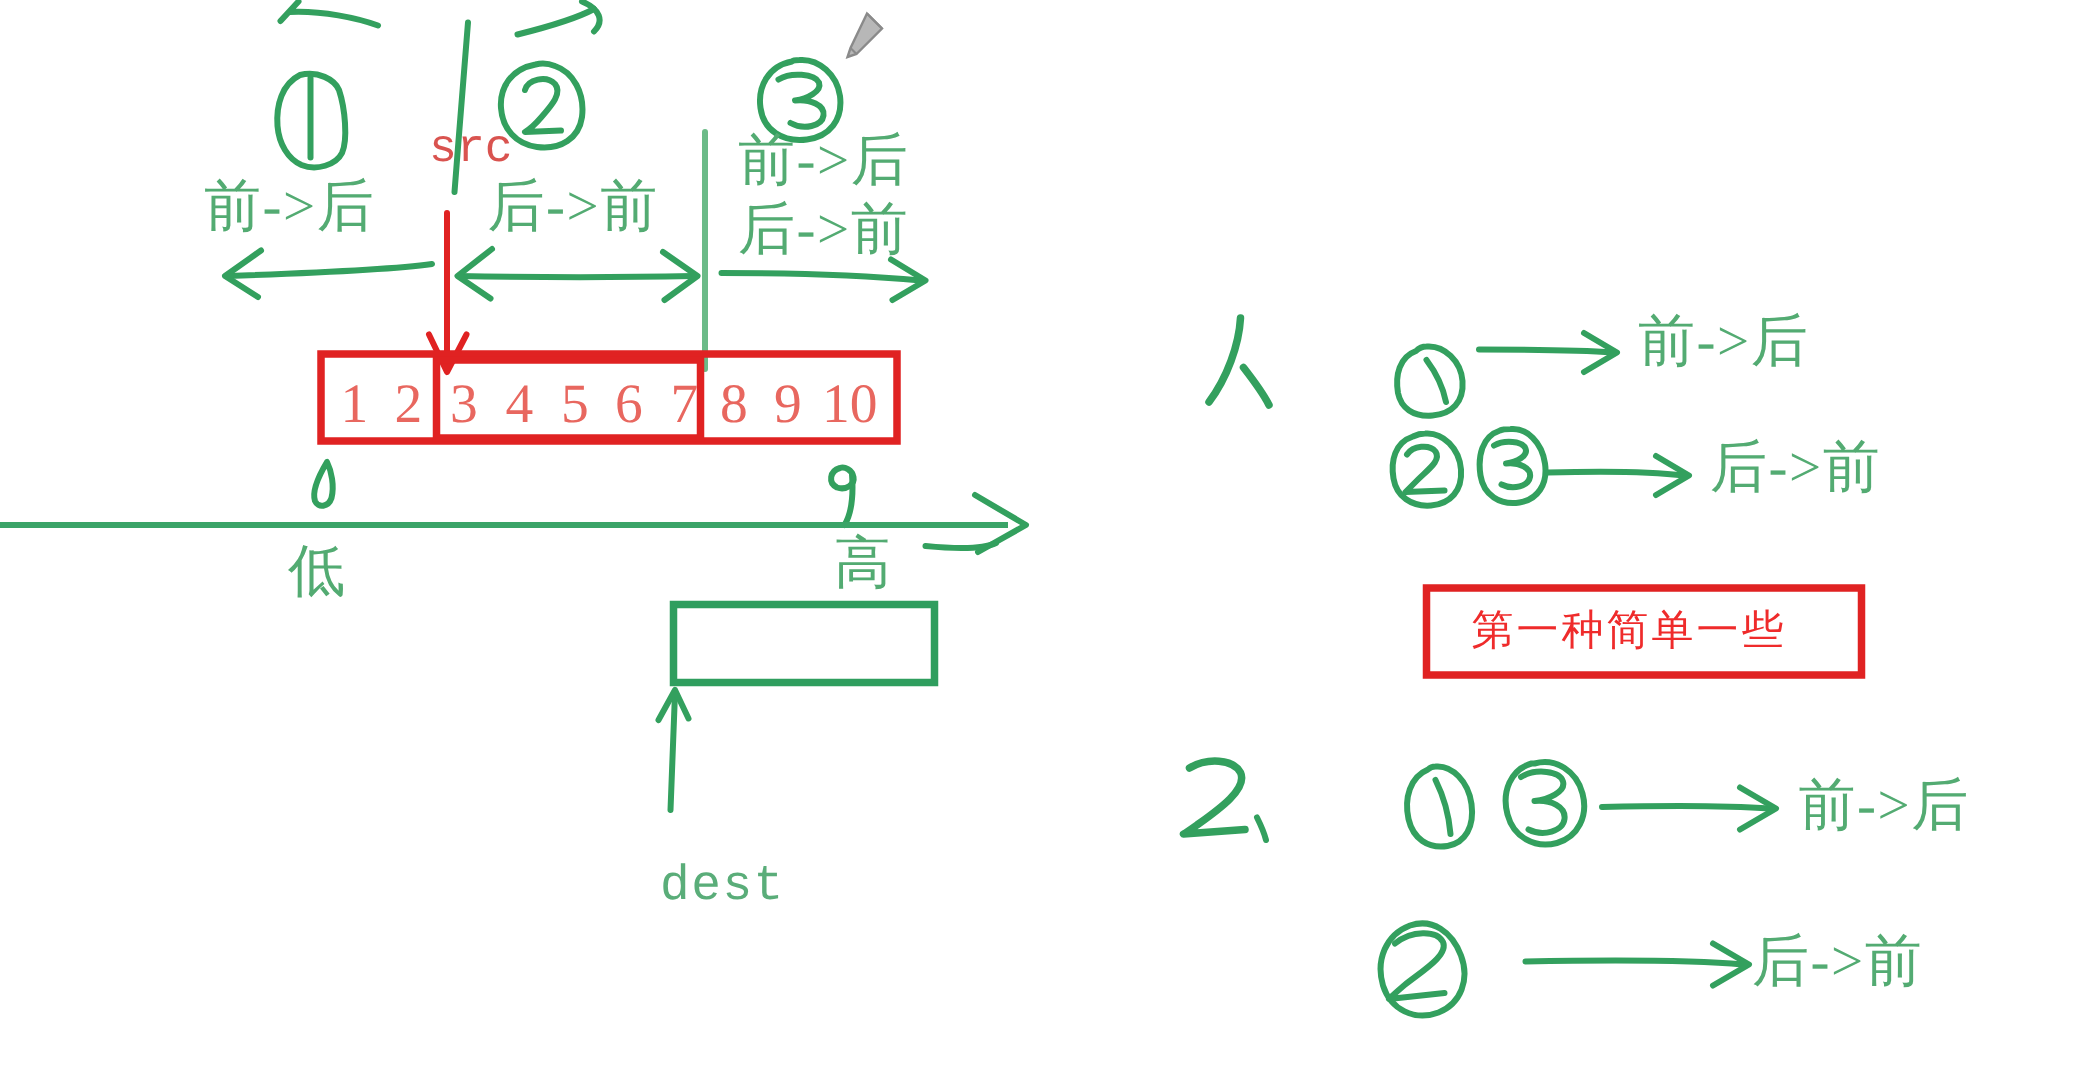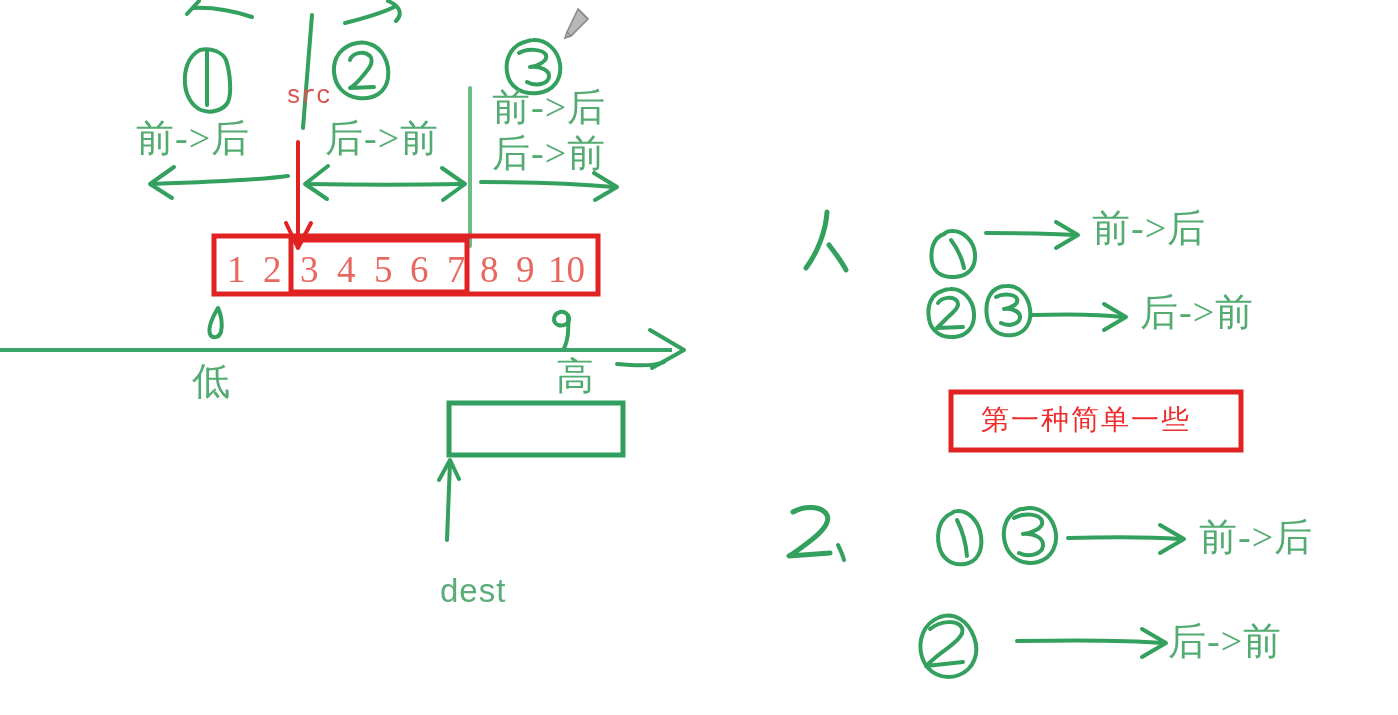--- a/index.html
+++ b/index.html
@@ -31,28 +31,28 @@
     line-height: 1;
     user-select: none;
   }
   .cn {
     font-family: "Liberation Serif", "DejaVu Serif", serif;
     color: #53ab72;
     font-size: 38px;
     letter-spacing: 1px;
   }
   .mono-label {
-    font-family: Liberation Sans, sans-serif;
+    font-family: Liberation Mono, monospace;
     font-size: 33px;
     color: #5aad79;
     letter-spacing: 1px;
   }
   .src-label {
     font-family: "Liberation Mono", "DejaVu Sans Mono", monospace;
-    font-size: 25px;
+    font-size: 31px;
     color: #d9534f;
     letter-spacing: 0px;
   }
   .arr-num {
     font-family: "Liberation Serif", "DejaVu Serif", serif;
     font-size: 37px;
     color: #e8675f;
   }
   .redbox-text {
     font-family: "Liberation Sans", "DejaVu Sans", sans-serif;

